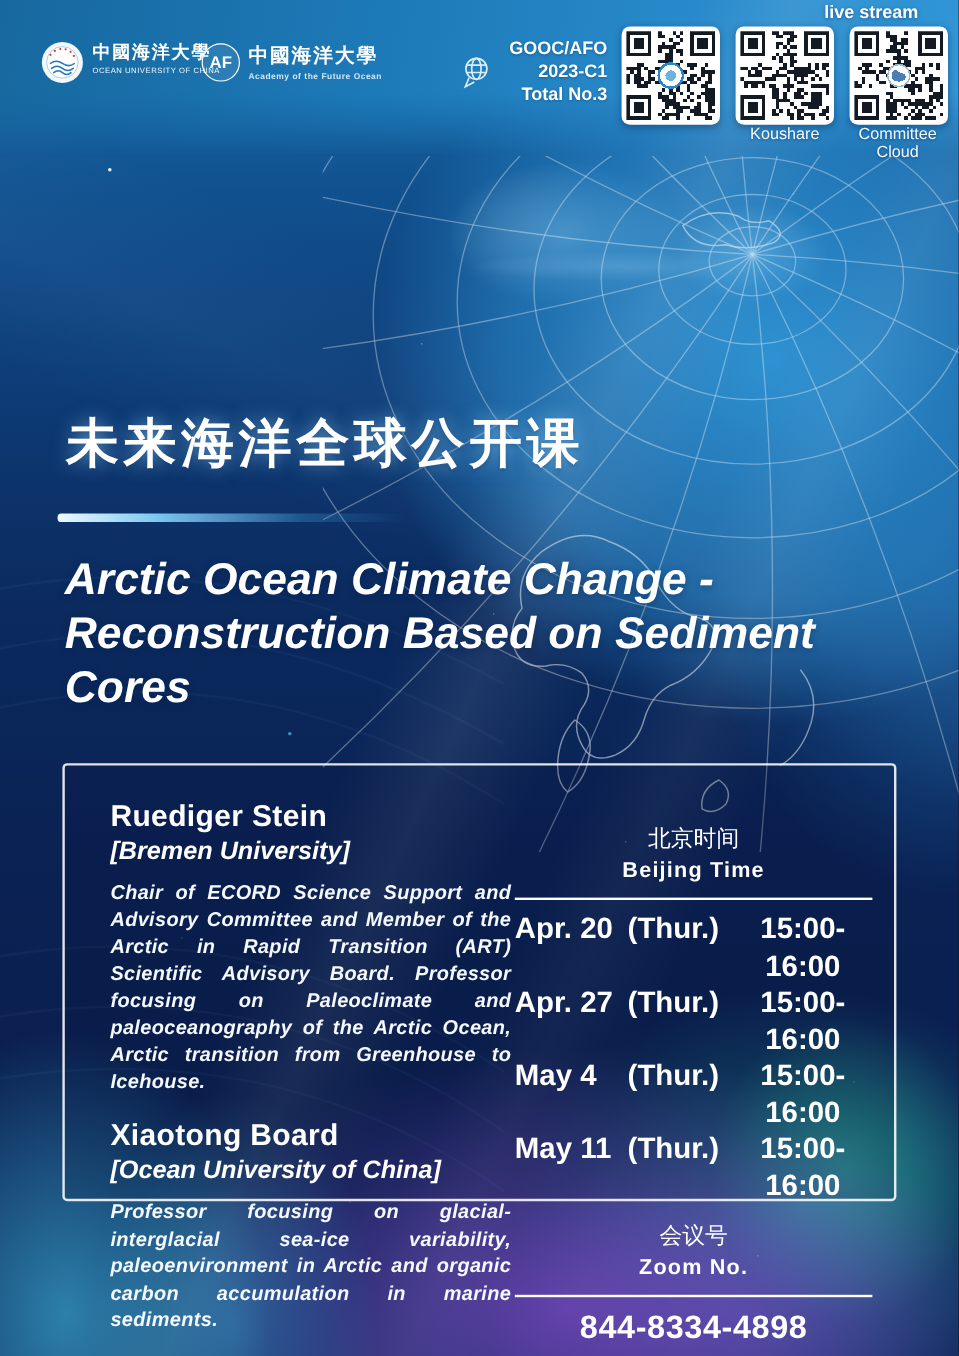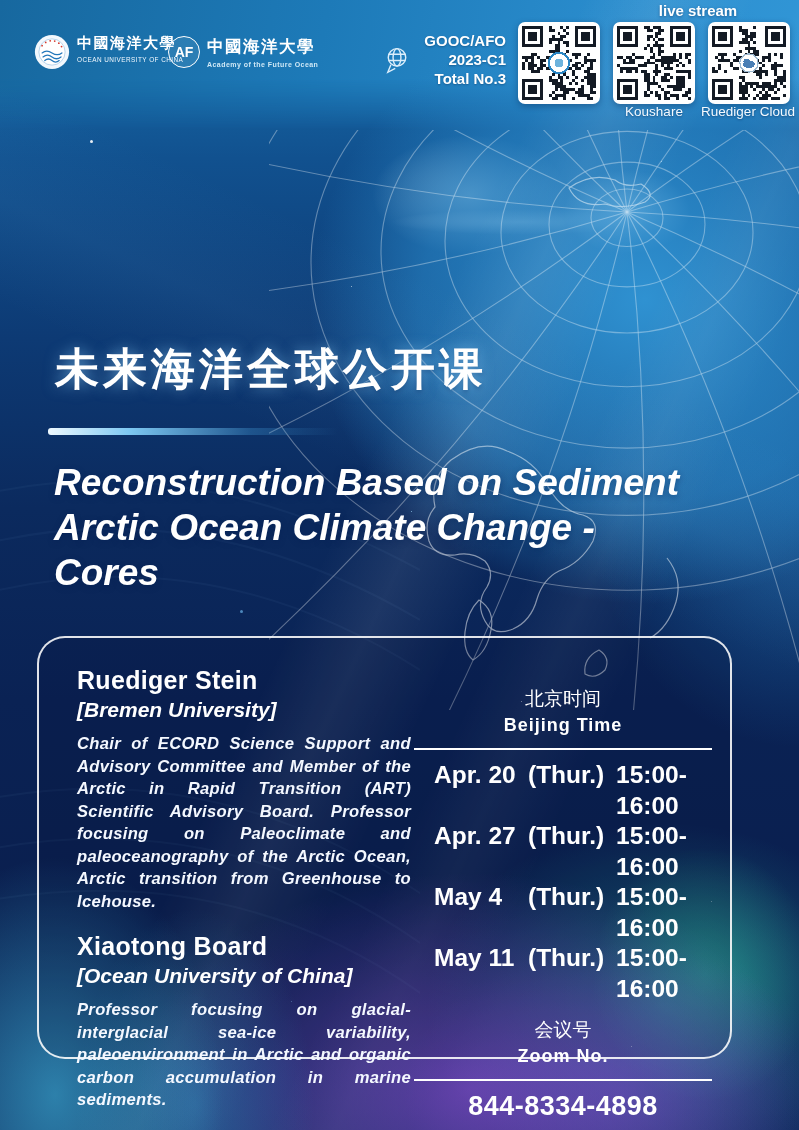--- a/index.html
+++ b/index.html
@@ -43,54 +43,54 @@
   
   .hdr-item{position:absolute;display:flex;gap:7px;align-items:flex-start;}
   .emblem{flex:0 0 auto;}
   .logo-zh{font-size:15px;font-weight:bold;letter-spacing:1.5px;white-space:nowrap;}
   .logo-en{font-size:6.4px;letter-spacing:.45px;margin-top:3px;white-space:nowrap;color:#f2f9ff;}
   .afo-en{color:#cfe8f6;font-weight:bold;font-size:7px;}
   .af-circle{width:30px;height:30px;border:1.7px solid #fff;border-radius:50%;display:flex;align-items:center;justify-content:center;
     font-weight:bold;font-size:14px;letter-spacing:0;color:#fff;background:rgba(255,255,255,.08);}
   .series{position:absolute;left:414px;top:31px;width:92px;text-align:right;font-weight:bold;font-size:15px;line-height:19px;text-shadow:0 1px 2px rgba(0,40,80,.4);}
   .gchat{position:absolute;left:383px;top:45px;}
-  .live{position:absolute;left:644px;top:2px;width:108px;text-align:center;font-weight:bold;font-size:15px;text-shadow:0 1px 3px rgba(0,40,90,.5);}
+  .live{position:absolute;left:672px;top:2px;width:108px;text-align:center;font-weight:bold;font-size:15px;text-shadow:0 1px 3px rgba(0,40,90,.5);}
   .qr{position:absolute;top:22px;width:82px;height:82px;background:#fff;border-radius:7px;padding:4px;box-sizing:border-box;box-shadow:0 2px 6px rgba(0,30,70,.35);}
   .qr svg{width:100%;height:100%;display:block;}
   .qr-label{position:absolute;top:104px;font-size:13.5px;text-align:center;color:#f4faff;text-shadow:0 1px 2px rgba(0,40,90,.5);}
 
   
   .hero{position:absolute;left:52px;top:178px;}
   .hero-line{display:block;font-weight:bold;font-size:88px;line-height:82px;letter-spacing:1px;
     transform:scaleX(.8);transform-origin:left;white-space:nowrap;
     background:linear-gradient(180deg,#ffffff 6%,#dff2ff 36%,#8fd0f5 70%,#56aadd 100%);
     -webkit-background-clip:text;background-clip:text;color:transparent;
     filter:drop-shadow(0 0 14px rgba(140,210,255,.55));}
   .hero-zh{position:absolute;left:55px;top:340px;font-size:44px;font-weight:bold;letter-spacing:4px;
     text-shadow:0 0 14px rgba(140,210,255,.6),0 2px 4px rgba(0,30,80,.4);}
   .divider{position:absolute;left:48px;top:428px;width:290px;height:7px;border-radius:3px;
     background:linear-gradient(90deg,#eef9ff 0%,#7dc8f2 28%,rgba(64,150,210,.35) 70%,rgba(64,150,210,0) 100%);}
   .course{position:absolute;left:54px;top:460px;width:720px;font-weight:bold;font-style:italic;
     font-size:37px;line-height:45px;text-shadow:0 2px 6px rgba(0,30,80,.4);}
 
   
-  .card{position:absolute;left:37px;top:636px;width:695px;height:423px;border:2px solid rgba(255,255,255,.88);
-    border-radius:28px;box-sizing:border-box;background:rgba(4,14,44,.15);}
+  .card{position:absolute;left:52px;top:636px;width:695px;height:365px;border:2px solid rgba(255,255,255,.88);
+    border-radius:4px;box-sizing:border-box;background:rgba(4,14,44,.15);}
   .col-left{position:absolute;left:38px;top:28px;width:334px;}
   .sp-name{font-size:25px;font-weight:bold;letter-spacing:.3px;}
   .sp-affil{font-size:21px;font-weight:bold;font-style:italic;margin-top:3px;}
   .sp-bio{font-size:16.6px;font-style:italic;font-weight:bold;line-height:22.5px;text-align:justify;
     letter-spacing:.3px;word-spacing:1.5px;margin-top:11px;color:#f4f8ff;}
   .sp2{margin-top:19px;}
   .col-right{position:absolute;left:375px;top:24px;width:298px;text-align:center;}
   .sec-zh{font-size:19px;font-weight:normal;margin-top:20px;}
   .sec-en{font-size:18px;font-weight:bold;letter-spacing:1px;margin-top:3px;}
   .hline{border:none;border-top:2px solid #fff;margin:12px 0 10px 0;}
-  .srow{display:grid;grid-template-columns:94px 88px 1fr;font-size:24.5px;font-weight:bold;line-height:30.5px;text-align:left;margin-left:20px;}
-  .srow .t{text-align:left;}
+  .srow{display:grid;grid-template-columns:94px 88px 1fr;font-size:24.5px;font-weight:bold;line-height:30.5px;text-align:left;}
+  .srow .t{text-align:center;}
   .znum{font-size:27px;font-weight:bold;margin-top:4px;letter-spacing:.5px;}
   .zpass{font-size:27px;font-weight:bold;margin-top:7px;}
 </style>
 </head>
 <body>
 
 <div class="poster">
 
   <div class="layer top-band"></div>
   <div class="layer globe-glow"></div>
@@ -762,29 +762,29 @@
         <rect x="18" y="24" width="1" height="1"></rect>
         <rect x="20" y="24" width="1" height="1"></rect>
         <rect x="21" y="24" width="1" height="1"></rect>
         <rect x="22" y="24" width="1" height="1"></rect>
         <circle cx="12.5" cy="12.5" r="3.1" fill="#fff" stroke="#9bb7cf" stroke-width="0.4"></circle>
         <ellipse cx="12.5" cy="12.9" rx="2" ry="1.3" fill="#4a7fb5"></ellipse>
         <circle cx="11.6" cy="12" r="1" fill="#4a7fb5"></circle>
       </svg>
     </div>
   <div class="qr-label" style="left:613px;width:82px;">Koushare</div>
-  <div class="qr-label" style="left:697px;width:102px;">Ruediger Cloud</div>
+  <div class="qr-label" style="left:697px;width:102px;">Committee Cloud</div>
 
   <div class="hero-zh">未来海洋全球公开课</div>
 
   <div class="divider"></div>
 
   <div class="course">
+    <div>Arctic Ocean Climate Change -</div>
     <div>Reconstruction Based on Sediment</div>
-    <div>Arctic Ocean Climate Change -</div>
     <div>Cores</div>
   </div>
 
   <div class="card">
     <div class="col-left">
       <div>
         <div class="sp-name">Ruediger Stein</div>
         <div class="sp-affil">[Bremen University]</div>
         <div class="sp-bio">Chair of ECORD Science Support and Advisory Committee and Member of the Arctic in Rapid Transition (ART) Scientific Advisory Board. Professor focusing on Paleoclimate and paleoceanography of the Arctic Ocean, Arctic transition from Greenhouse to Icehouse.</div>
       </div>

